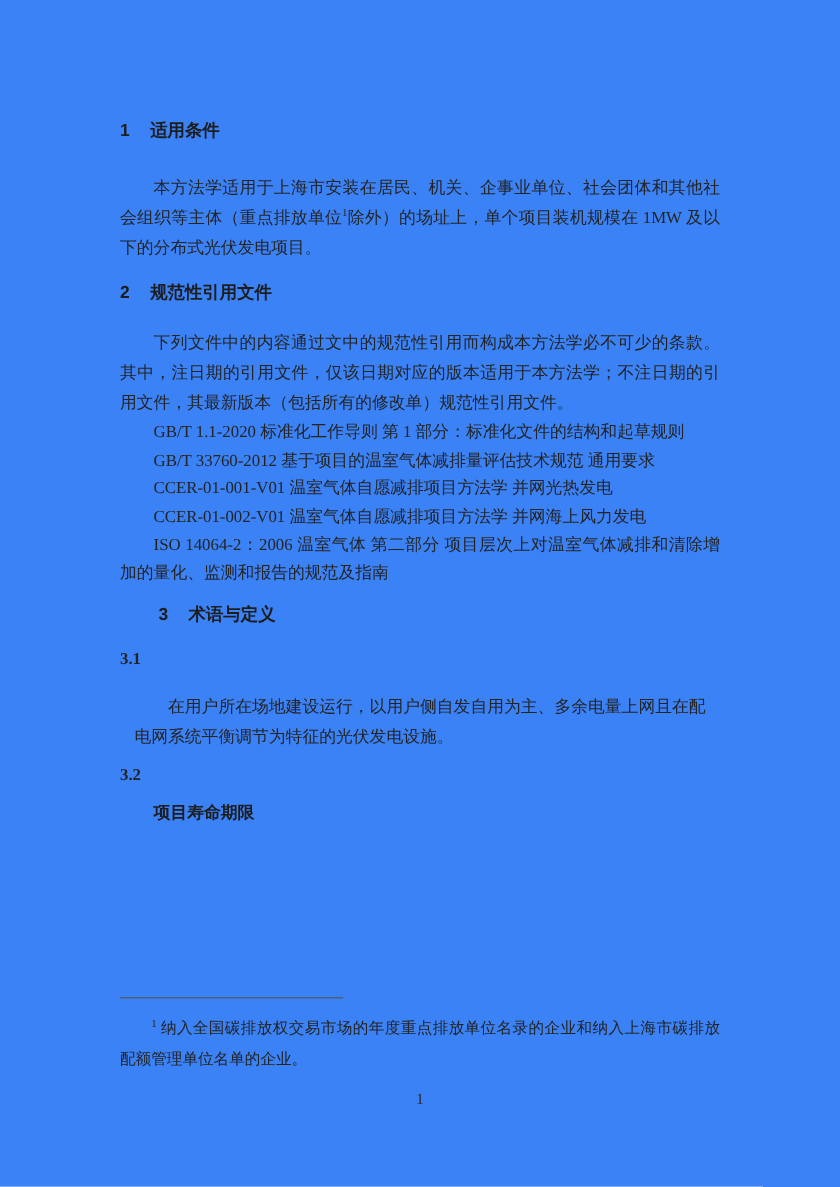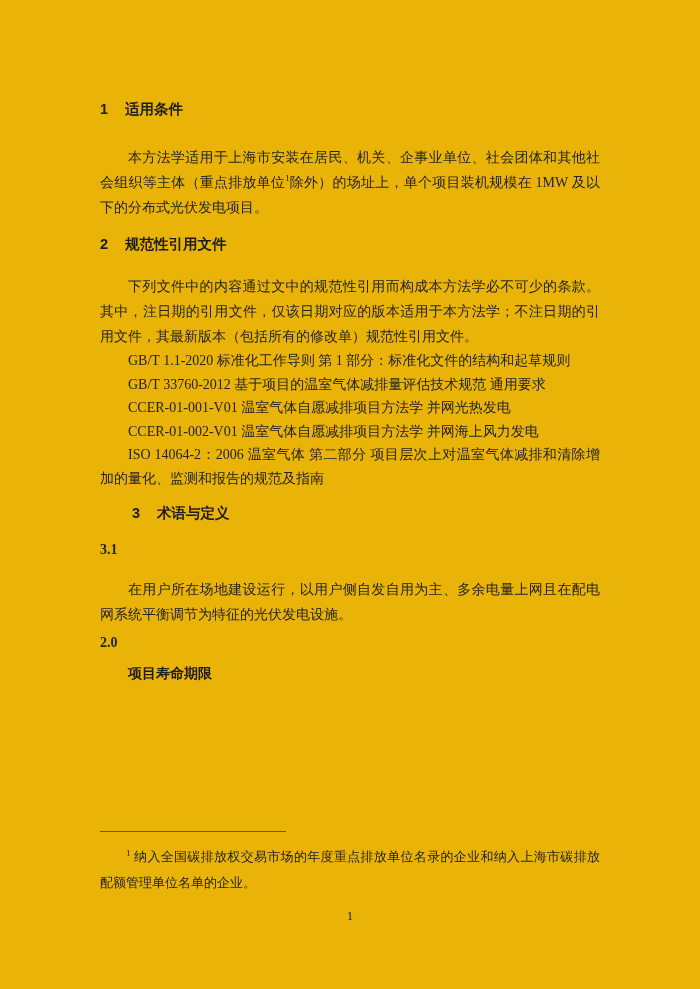--- a/index.html
+++ b/index.html
@@ -5,21 +5,21 @@
   html, body {
     margin: 0;
     padding: 0;
     background: #f3f3f3;
   }
   .page {
     position: relative;
     width: 700px;
     height: 989px;
     margin: 0 auto;
-    background: #eab308;
+    background: #3b82f6;
     color: #242424;
     font-family: "Liberation Serif", serif;
     overflow: hidden;
   }
   .content {
     position: absolute;
     left: 100px;
     top: 100px;
     width: 500px;
   }
@@ -59,21 +59,21 @@
     font-family: "Liberation Sans", sans-serif;
     font-size: 14px;
     font-weight: bold;
     line-height: 16px;
     margin: 0 0 8px 0;
     padding-left: 2em;
     color: #1d1d1d;
   }
   .term-name.t2 { margin-bottom: 10px; }
   .term-def {
-    margin: 0;
+    margin: 12px;
     font-size: 14px;
     line-height: 25px;
     text-align: justify;
     text-indent: 2em;
   }
   sup.fn-sup {
     font-size: 9px;
     line-height: 0;
     vertical-align: super;
   }
@@ -130,21 +130,21 @@
     <p class="ref">ISO 14064-2：2006 温室气体 第二部分 项目层次上对温室气体减排和清除增加的量化、监测和报告的规范及指南</p>
 
     <h2 class="sec-heading sec3">
       <span class="sec-num">3</span>
       <span class="sec-title">术语与定义</span>
     </h2>
 
     <p class="term-num">3.1</p>
     <p class="term-def">在用户所在场地建设运行，以用户侧自发自用为主、多余电量上网且在配电网系统平衡调节为特征的光伏发电设施。</p>
 
-    <p class="term-num t2">2.0</p>
+    <p class="term-num t2">3.2</p>
     <p class="term-name t2">项目寿命期限</p>
 
   </main>
 
   <footer class="footnote">
     <div class="fn-rule"></div>
     <p class="fn-text"><sup class="fn-sup">1</sup> <span>纳入全国碳排放权交易市场的年度重点排放单位名录的企业和纳入上海市碳排放配额管理单位名单的企业。</span></p>
   </footer>
 
   <div class="page-number">1</div>

